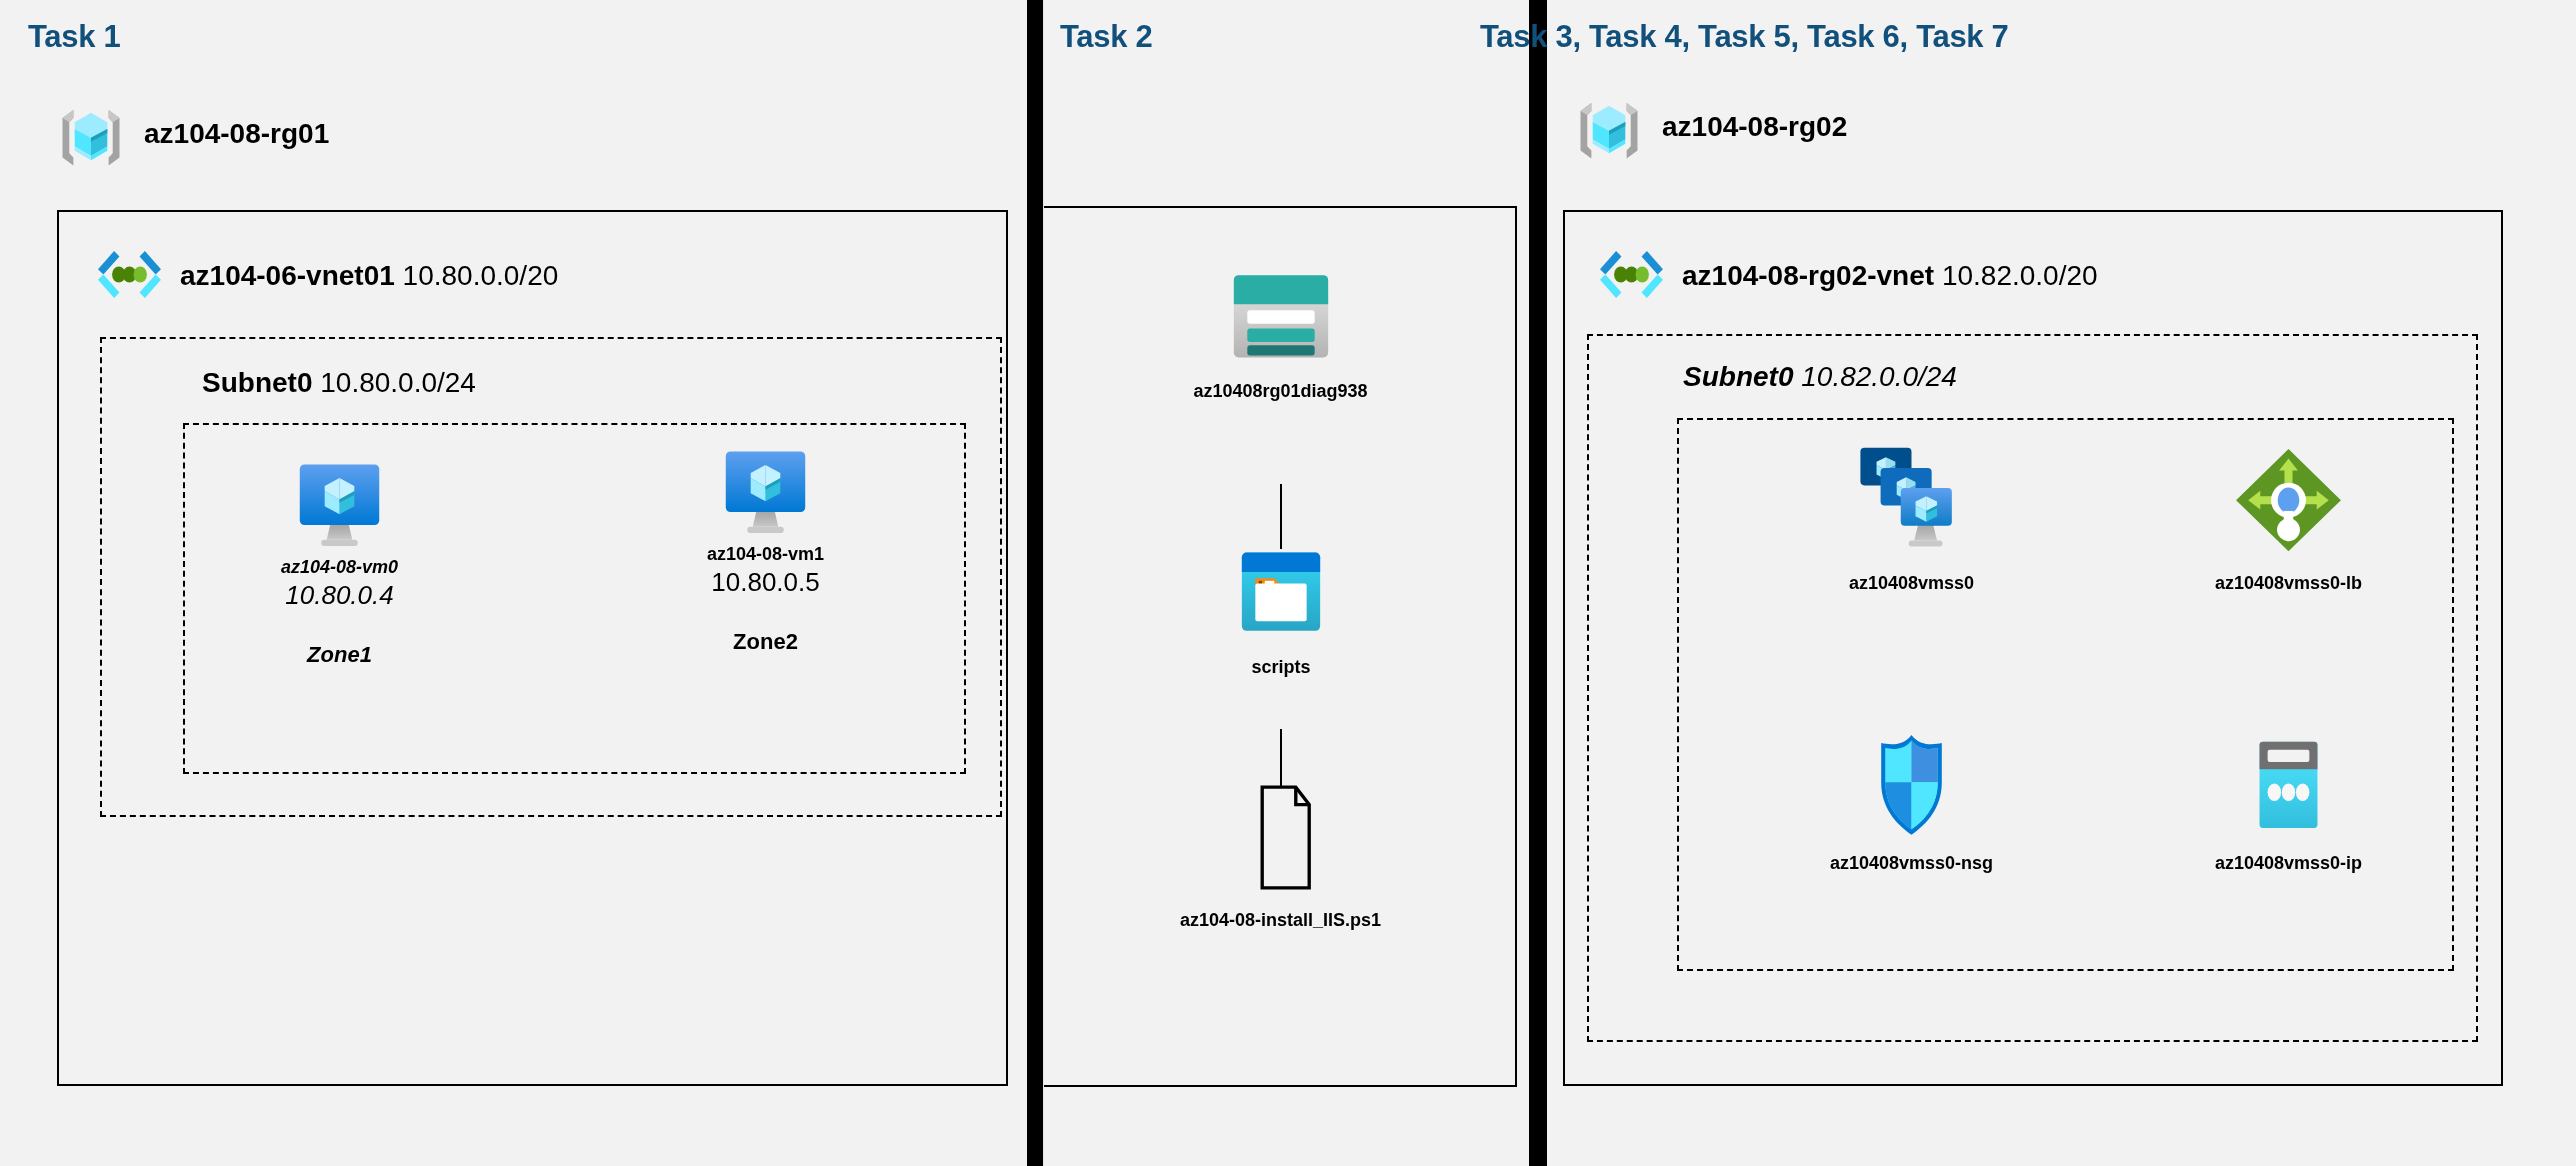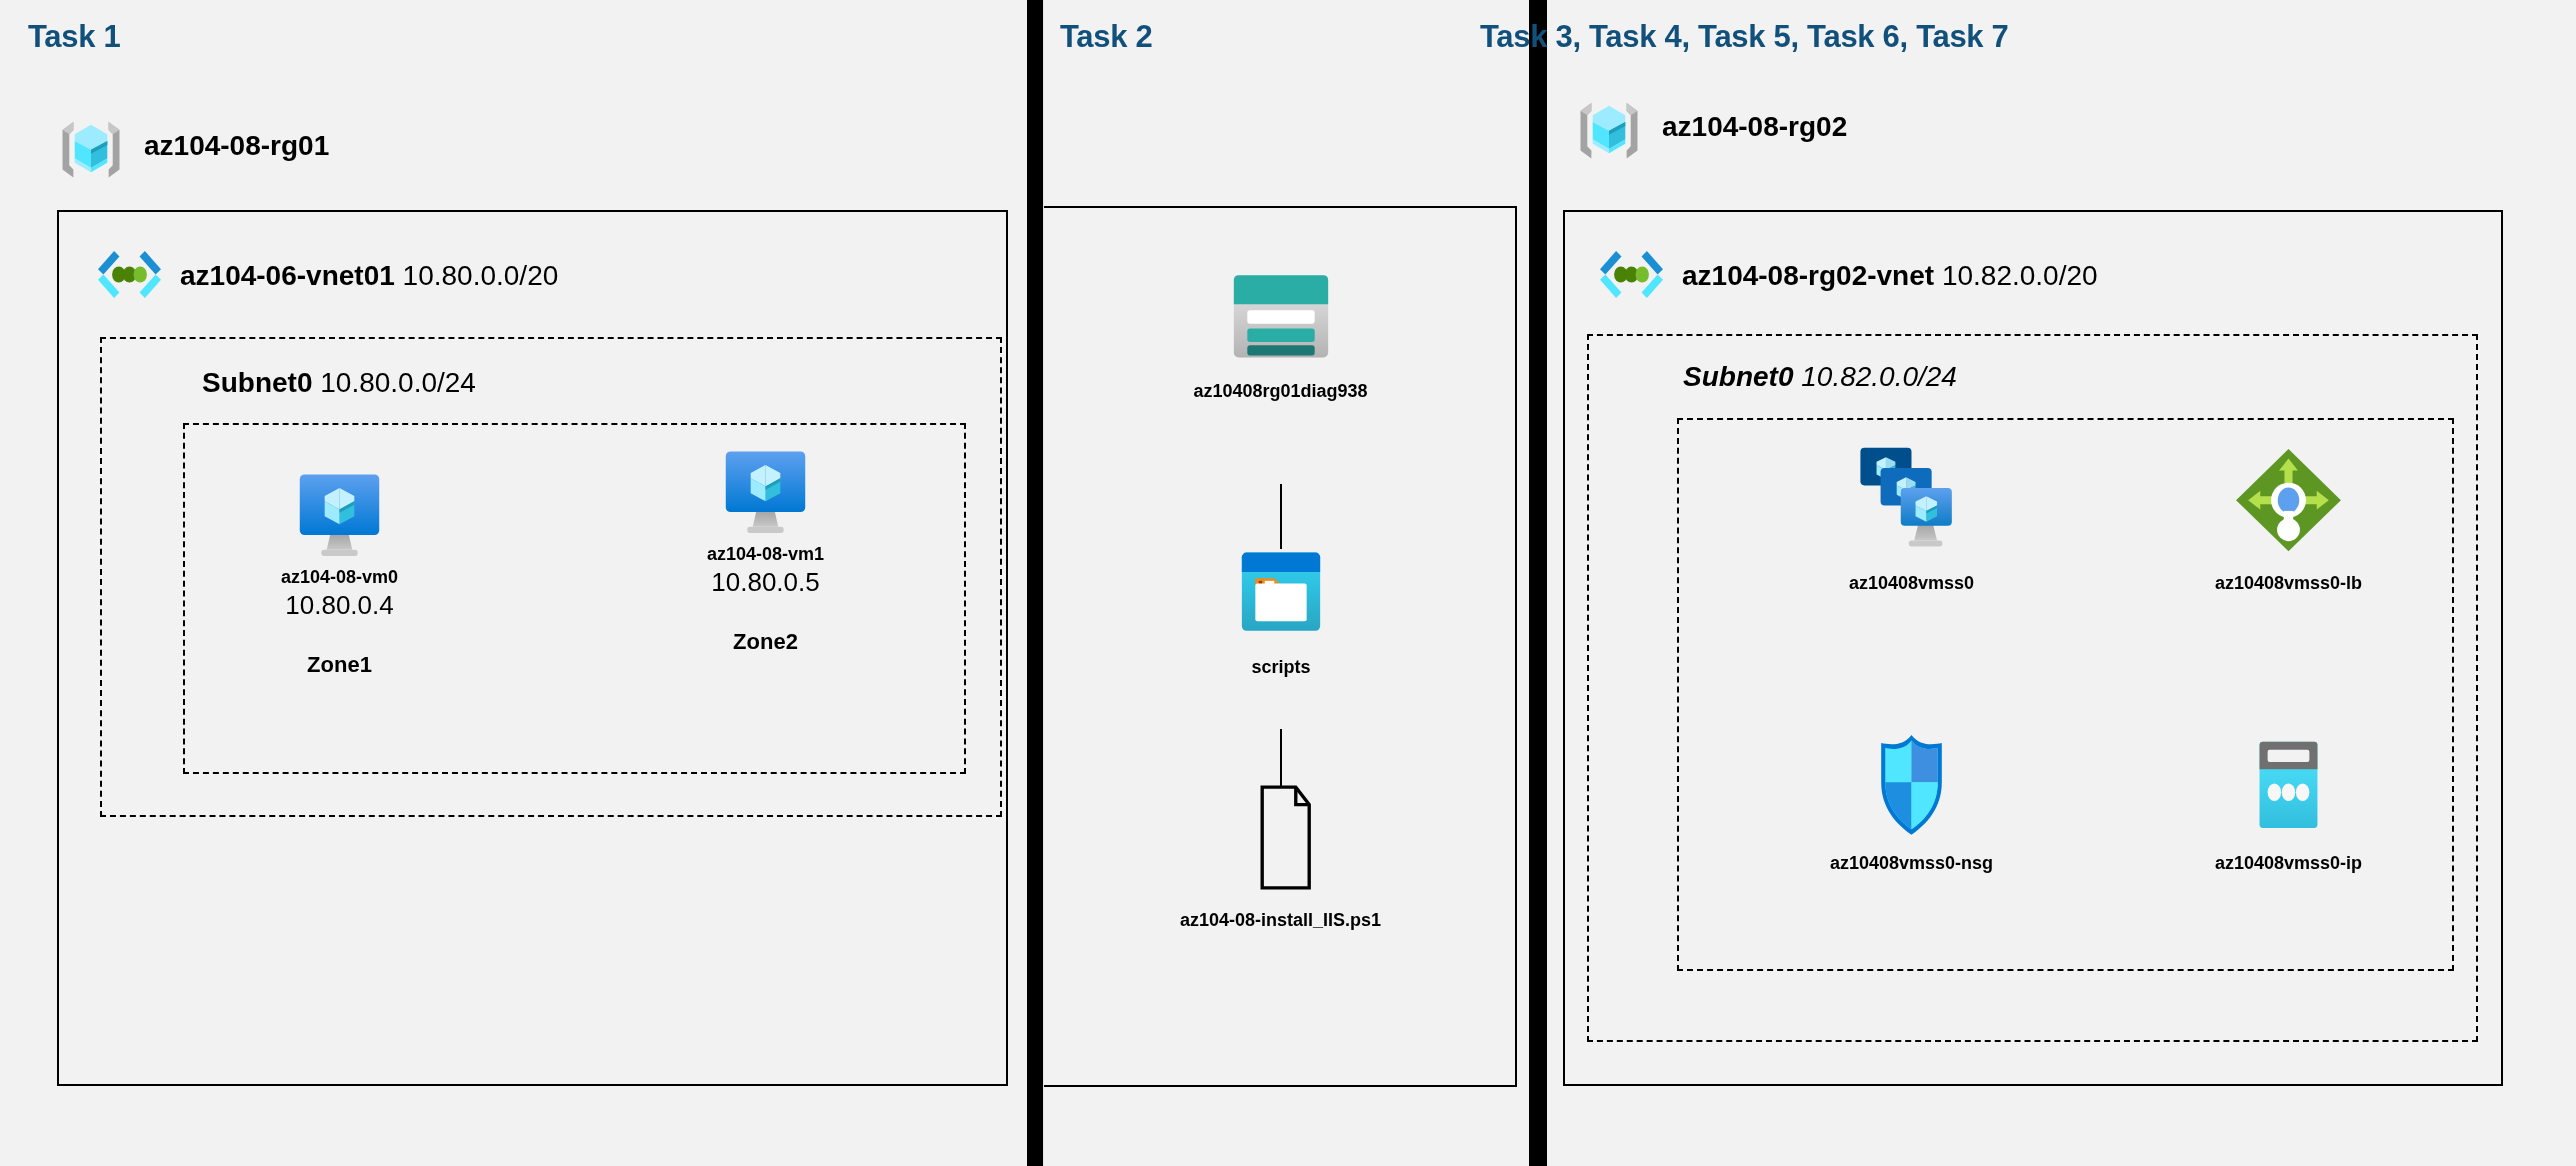--- a/index.html
+++ b/index.html
@@ -112,21 +112,21 @@
 </style>
 </head>
 <body>
 
 <div id="canvas">
 
   <div class="col" style="left:0px; width:1027px;"></div>
 
   <div class="task-title" style="left:28px; top:19px;">Task 1</div>
 
-  <div class="row-item" style="left:53px; top:107px;">
+  <div class="row-item" style="left:53px; top:95px;">
     <span>
       <svg width="76" height="76" viewBox="0 0 112 112">
 
         <path d="M30 22 L14 34 L14 92 L30 104 L30 92 L24 86 L24 40 L30 34 Z" fill="#a3a3a3"></path>
         <path d="M30 22 L14 34 L24 40 L30 34 Z" fill="#c7c7c7"></path>
 
         <path d="M82 22 L98 34 L98 92 L82 104 L82 92 L88 86 L88 40 L82 34 Z" fill="#a3a3a3"></path>
         <path d="M82 22 L98 34 L88 40 L82 34 Z" fill="#c7c7c7"></path>
 
         <path d="M56 26 L80 40 L80 50 L56 63 Z" fill="#9cebff"></path>
@@ -161,21 +161,21 @@
   </div>
 
   <div class="dashed-box" style="left:100px; top:337px; width:902px; height:480px;"></div>
 
   <div class="hdr-label" style="left:202px; top:367px;">
     <b>Subnet0</b><span>&nbsp;</span><span class="light">10.80.0.0/24</span>
   </div>
 
   <div class="dashed-box" style="left:183px; top:423px; width:783px; height:351px;"></div>
 
-  <div class="node" style="left:218px; top:465px; width:243px;">
+  <div class="node" style="left:218px; top:455px; width:243px;font-style:italic;">
     <div class="icon-wrap">
       <svg width="101" height="101" viewBox="0 0 150 150">
         <defs>
           <linearGradient id="vmg0" x1="0" y1="0" x2="0" y2="1">
             <stop offset="0" stop-color="#5ea0ef"></stop>
               <stop offset="1" stop-color="#0078d4"></stop>
           </linearGradient>
           <linearGradient id="vms0" x1="0" y1="0" x2="0" y2="1">
             <stop offset="0" stop-color="#949494" stop-opacity="0.85"></stop>
               <stop offset="1" stop-color="#c9c9c9"></stop>

